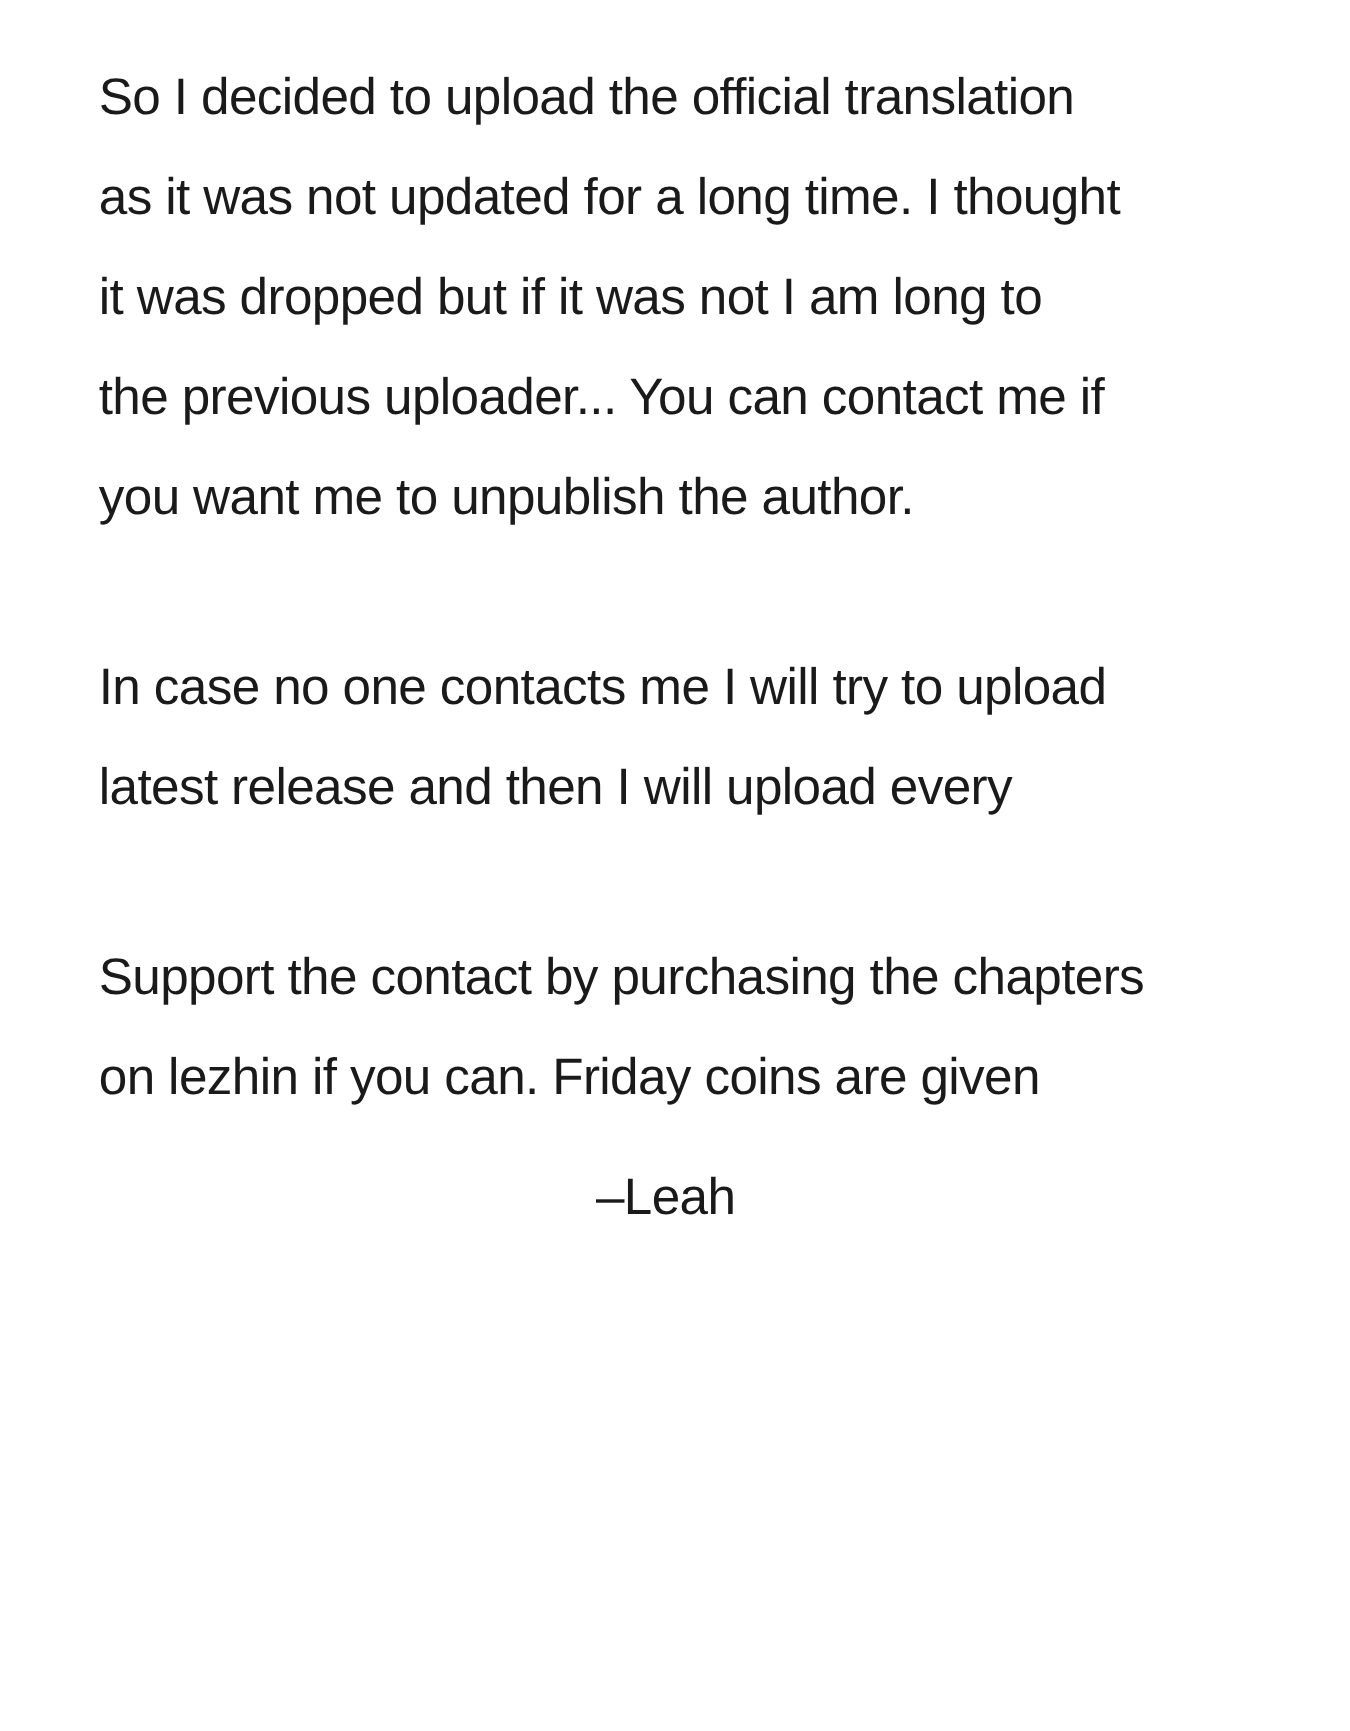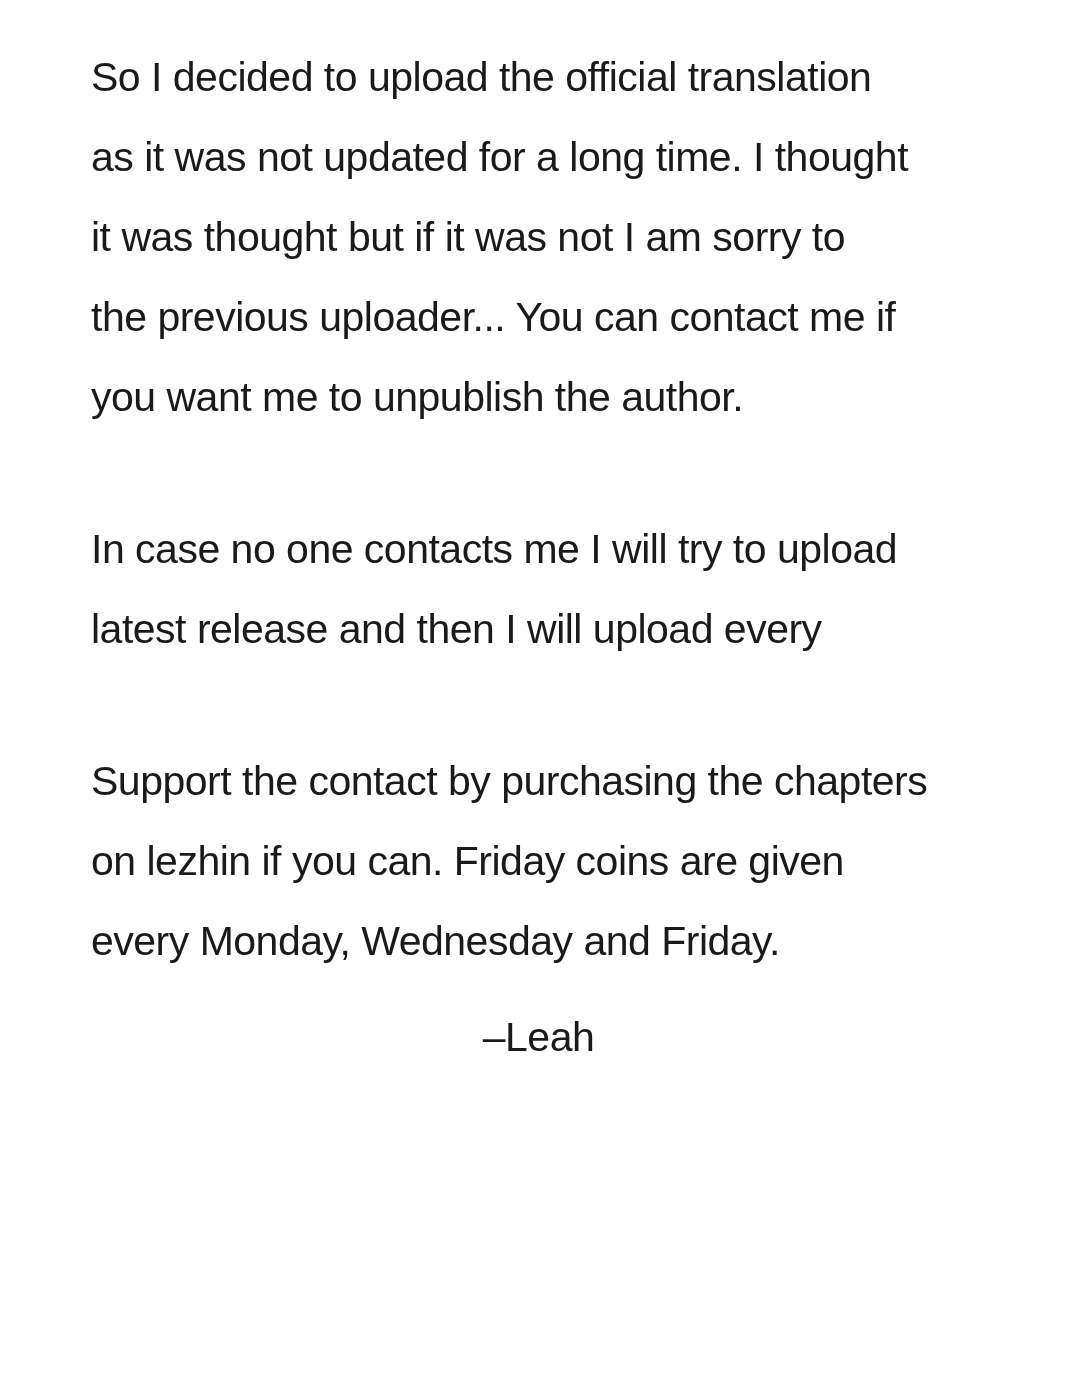--- a/index.html
+++ b/index.html
@@ -14,21 +14,20 @@
     background: #ffffff;
     overflow: hidden;
     font-family: "Liberation Sans", "DejaVu Sans", sans-serif;
   }
   .note {
     padding: 37px 94px 0 79px;
     color: #1a1a1a;
     font-size: 41px;
     line-height: 80px;
     letter-spacing: -0.5px;
-    margin-left: 12px;
   }
   .para {
     margin: 0 0 72px 0;
   }
   .para.last {
     margin-bottom: 16px;
   }
   .line {
     display: block;
     white-space: nowrap;
@@ -40,32 +39,31 @@
 </style>
 </head>
 <body>
 
 <div class="screen">
   <div class="note">
 
     <p class="para">
       <span class="line">So I decided to upload the official translation</span>
       <span class="line">as it was not updated for a long time. I thought</span>
-      <span class="line">it was thought but if it was not I am sorry to</span>
+      <span class="line">it was dropped but if it was not I am long to</span>
       <span class="line">the previous uploader... You can contact me if</span>
       <span class="line">you want me to unpublish the author.</span>
     </p>
 
     <p class="para">
       <span class="line">In case no one contacts me I will try to upload</span>
       <span class="line">latest release and then I will upload every</span>
     </p>
 
     <p class="para last">
       <span class="line">Support the contact by purchasing the chapters</span>
       <span class="line">on lezhin if you can. Friday coins are given</span>
-      <span class="line">every Monday, Wednesday and Friday.</span>
     </p>
 
     <div class="signature">–Leah</div>
 
   </div>
 </div>
 
 </body></html>

